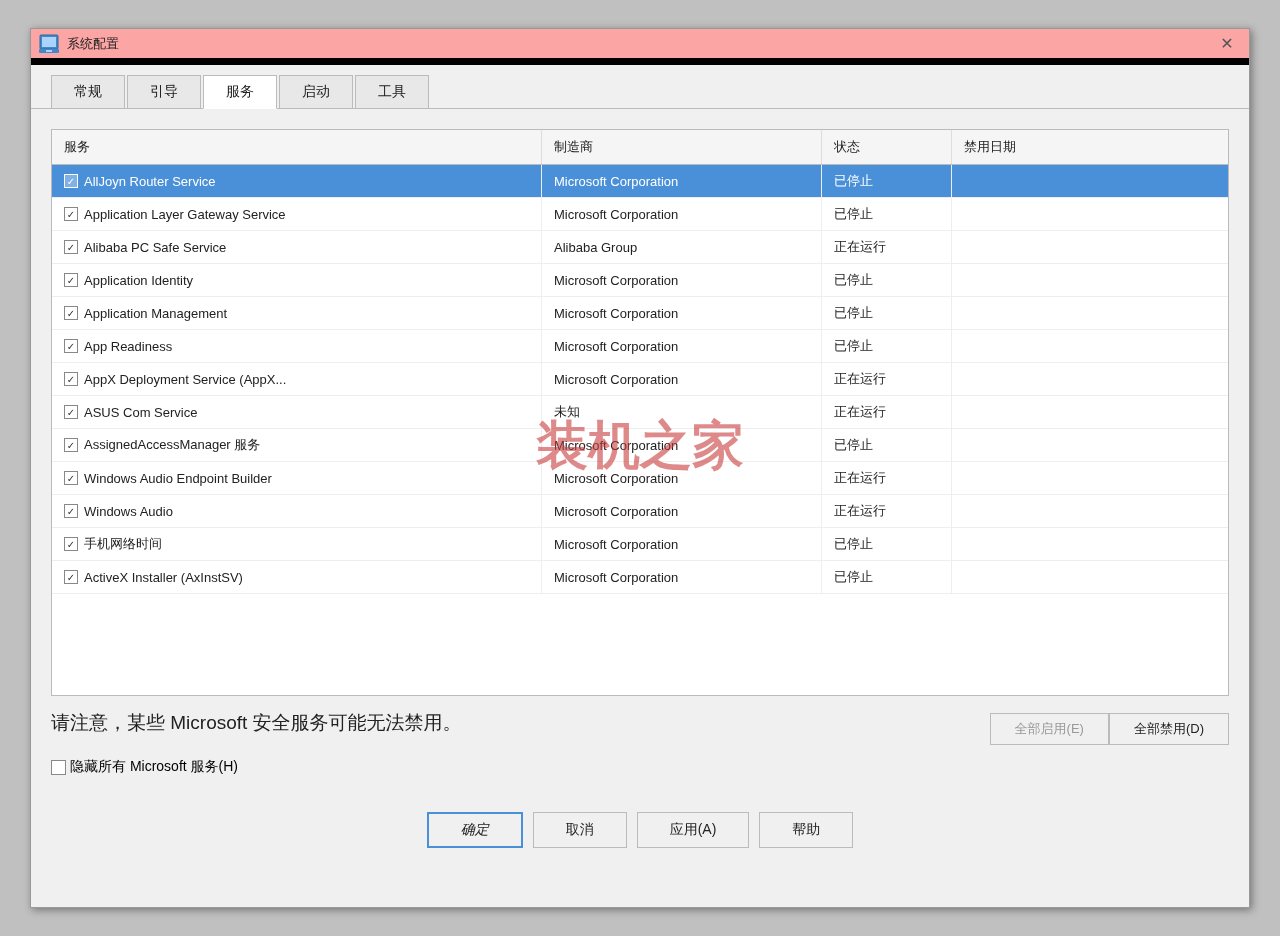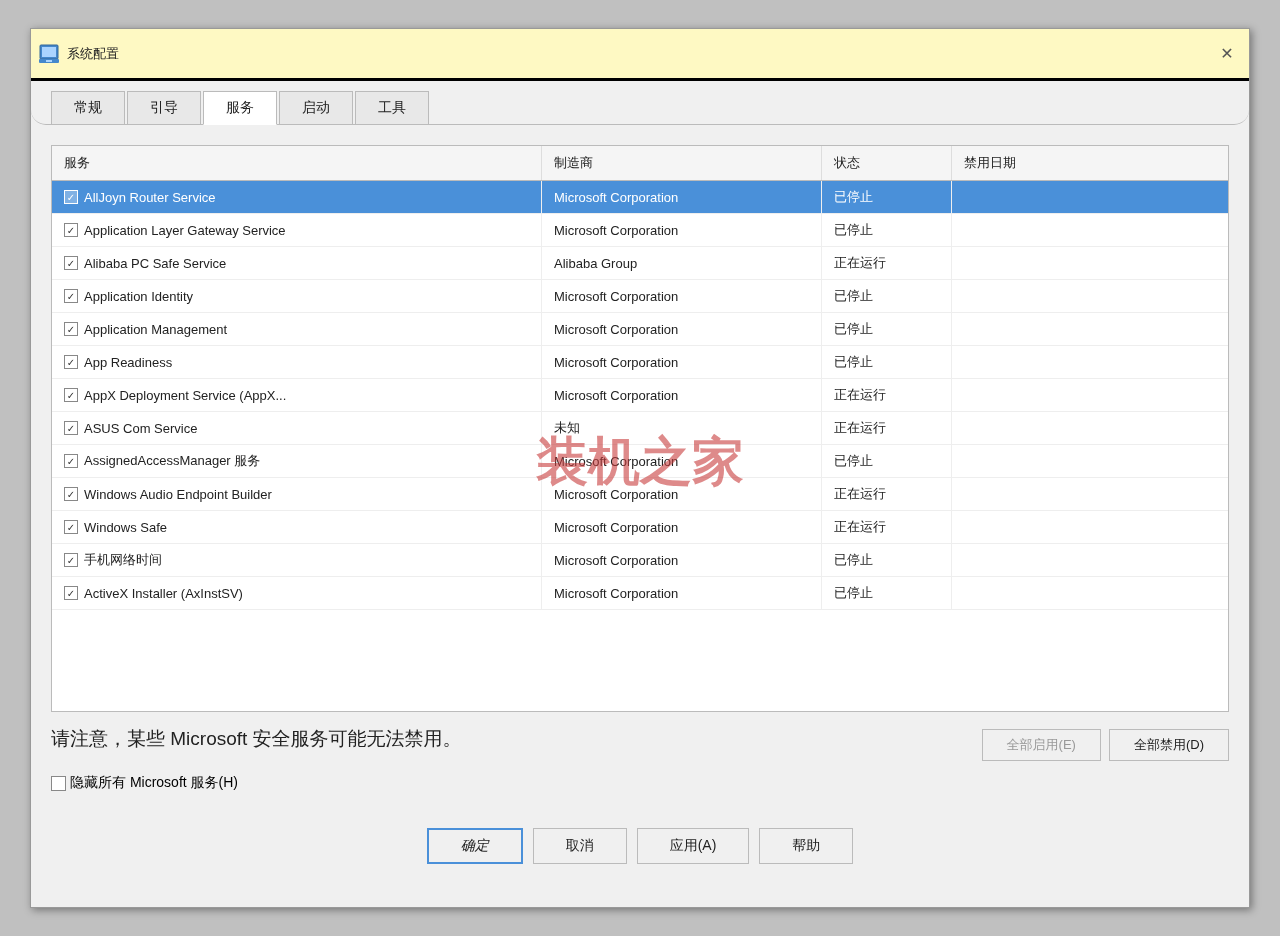--- a/index.html
+++ b/index.html
@@ -13,27 +13,27 @@
       font-size: 14px;
     }
     .window {
       background: #f0f0f0;
       border: 1px solid #999;
       box-shadow: 2px 2px 8px rgba(0,0,0,0.4);
       width: 1220px;
       min-height: 880px;
     }
     .title-bar {
-      background: #fef9c3;
-      height: 52px;
+      background: #fca5a5;
+      height: 36px;
       display: flex;
       align-items: center;
       justify-content: space-between;
       padding: 0 8px;
-      border-bottom: 3px solid #000000;
+      border-bottom: 7px solid #000000;
     }
     .title-bar-left {
       display: flex;
       align-items: center;
       gap: 8px;
     }
     .title-icon {
       width: 20px;
       height: 20px;
     }
@@ -52,21 +52,20 @@
       color: #555;
       border: none;
       background: transparent;
     }
     .tab-bar {
       display: flex;
       padding: 10px 32px 0 20px;
       background: #f0f0f0;
       border-bottom: 1px solid #bbb;
       gap: 0;
-      border-radius: 15px;
     }
     .tab {
       padding: 7px 22px;
       border: 1px solid #bbb;
       background: #e8e8e8;
       cursor: pointer;
       font-size: 14px;
       color: #222;
       margin-right: 2px;
       border-bottom: none;
@@ -143,21 +142,21 @@
     }
     .table-row.selected .checkbox.checked::after { color: #fff; }
     .note-text {
       font-size: 19px;
       color: #222;
       margin-bottom: 12px;
     }
     .btn-row {
       display: flex;
       justify-content: flex-end;
-      gap: 8px;
+      gap: 0;
       margin-bottom: 14px;
       border-radius: 9px;
     }
     .btn {
       padding: 6px 24px;
       border: 1px solid #bbb;
       background: #f0f0f0;
       cursor: pointer;
       font-size: 13px;
       color: #222;
@@ -401,21 +400,21 @@
     <div class="td">
       <span>正在运行</span>
     </div>
     <div class="td">
       <span></span>
     </div>
   </div>
             <div class="table-row">
     <div class="td">
       <div class="checkbox checked"></div>
-      <span>Windows Safe</span>
+      <span>Windows Audio</span>
     </div>
     <div class="td">
       <span>Microsoft Corporation</span>
     </div>
     <div class="td">
       <span>正在运行</span>
     </div>
     <div class="td">
       <span></span>
     </div>

